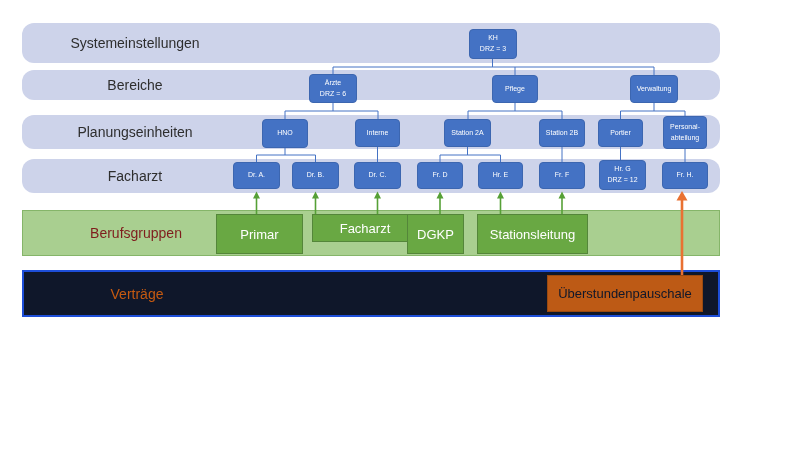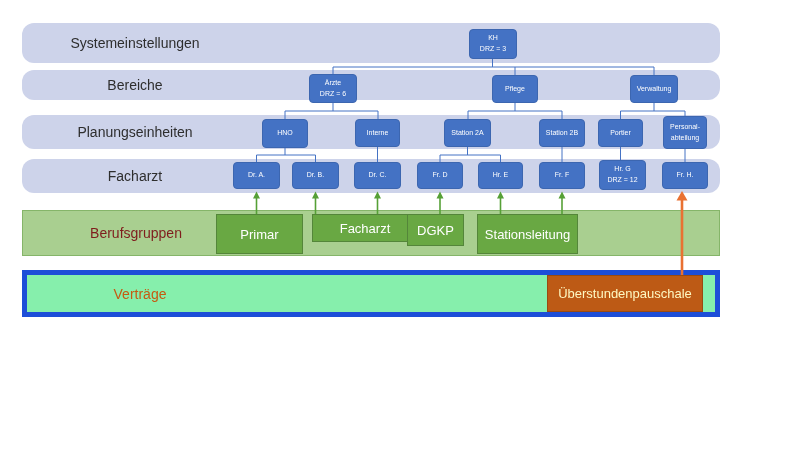--- a/index.html
+++ b/index.html
@@ -1,36 +1,36 @@
 <!DOCTYPE html>
 <html><head>
 <meta charset="utf-8">
 <style>
   html,body{margin:0;padding:0;background:#fff;}
   .canvas{position:relative;width:800px;height:450px;background:#ffffff;overflow:hidden;
           font-family:"Liberation Sans",sans-serif;}
   .lane{position:absolute;left:22px;width:698px;}
   .lane.lav{background:#cdd3ea;border-radius:12px;}
   .lane.green{background:#a9cf90;border:1px solid #85b569;box-sizing:border-box;}
-  .lane.orange{background:#86efac;border:5px solid #1d4ed8;box-sizing:border-box;}
+  .lane.orange{background:#0f172a;border:2px solid #1d4ed8;box-sizing:border-box;}
   .lane-label{position:absolute;left:0;top:50%;transform:translateY(-50%);
               width:226px;text-align:center;font-size:14px;color:#2e2e2e;}
   .lane-label.green-t{color:#7f1d1d;}
   .lane-label.orange-t{color:#c55a11;}
   .overlay{position:absolute;left:0;top:0;z-index:2;pointer-events:none;}
   .node{position:absolute;z-index:3;background:#4472c4;border:1px solid #3c66b0;
         border-radius:4px;box-sizing:border-box;color:#ffffff;font-size:7px;
         display:flex;flex-direction:column;align-items:center;justify-content:center;
         text-align:center;line-height:1.55;}
   .node span{display:block;}
   .gbox{position:absolute;z-index:3;background:#69a843;border:1px solid #54863a;
         box-sizing:border-box;color:#ffffff;font-size:13px;display:flex;
         align-items:center;justify-content:center;text-align:center;}
   .cbox{position:absolute;z-index:3;background:#bd5a15;border:1px solid #9a4a10;
-        box-sizing:border-box;color:#fef9c3;font-size:13px;display:flex;
+        box-sizing:border-box;color:#0f172a;font-size:13px;display:flex;
         align-items:center;justify-content:center;text-align:center;}
   .tree{stroke:#4472c4;stroke-width:1;fill:none;}
   .garrow line{stroke:#56a036;stroke-width:1.6;}
   .garrow path{fill:#56a036;}
   .oarrow line{stroke:#e97132;stroke-width:2.6;}
   .oarrow path{fill:#e97132;}
 </style>
 </head>
 <body>
 
@@ -157,24 +157,24 @@
   <div class="node" style="left:662px;top:162px;width:46px;height:27px;">
     <span>Fr. H.</span>
   </div>
 
   <div class="gbox" style="left:216px;top:214px;width:87px;height:40px;">
     <span>Primar</span>
   </div>
   <div class="gbox" style="left:312px;top:214px;width:106px;height:28px;">
     <span>Facharzt</span>
   </div>
-  <div class="gbox" style="left:407px;top:214px;width:57px;height:32px;">
+  <div class="gbox" style="left:407px;top:214px;width:57px;height:40px;">
     <span>DGKP</span>
   </div>
-  <div class="gbox" style="left:477px;top:214px;width:101px;height:40px;">
+  <div class="gbox" style="left:477px;top:214px;width:111px;height:40px;">
     <span>Stationsleitung</span>
   </div>
 
   <div class="cbox" style="left:547px;top:275px;width:156px;height:37px;">
     <span>Überstundenpauschale</span>
   </div>
 
 </div>
 
 </body></html>

